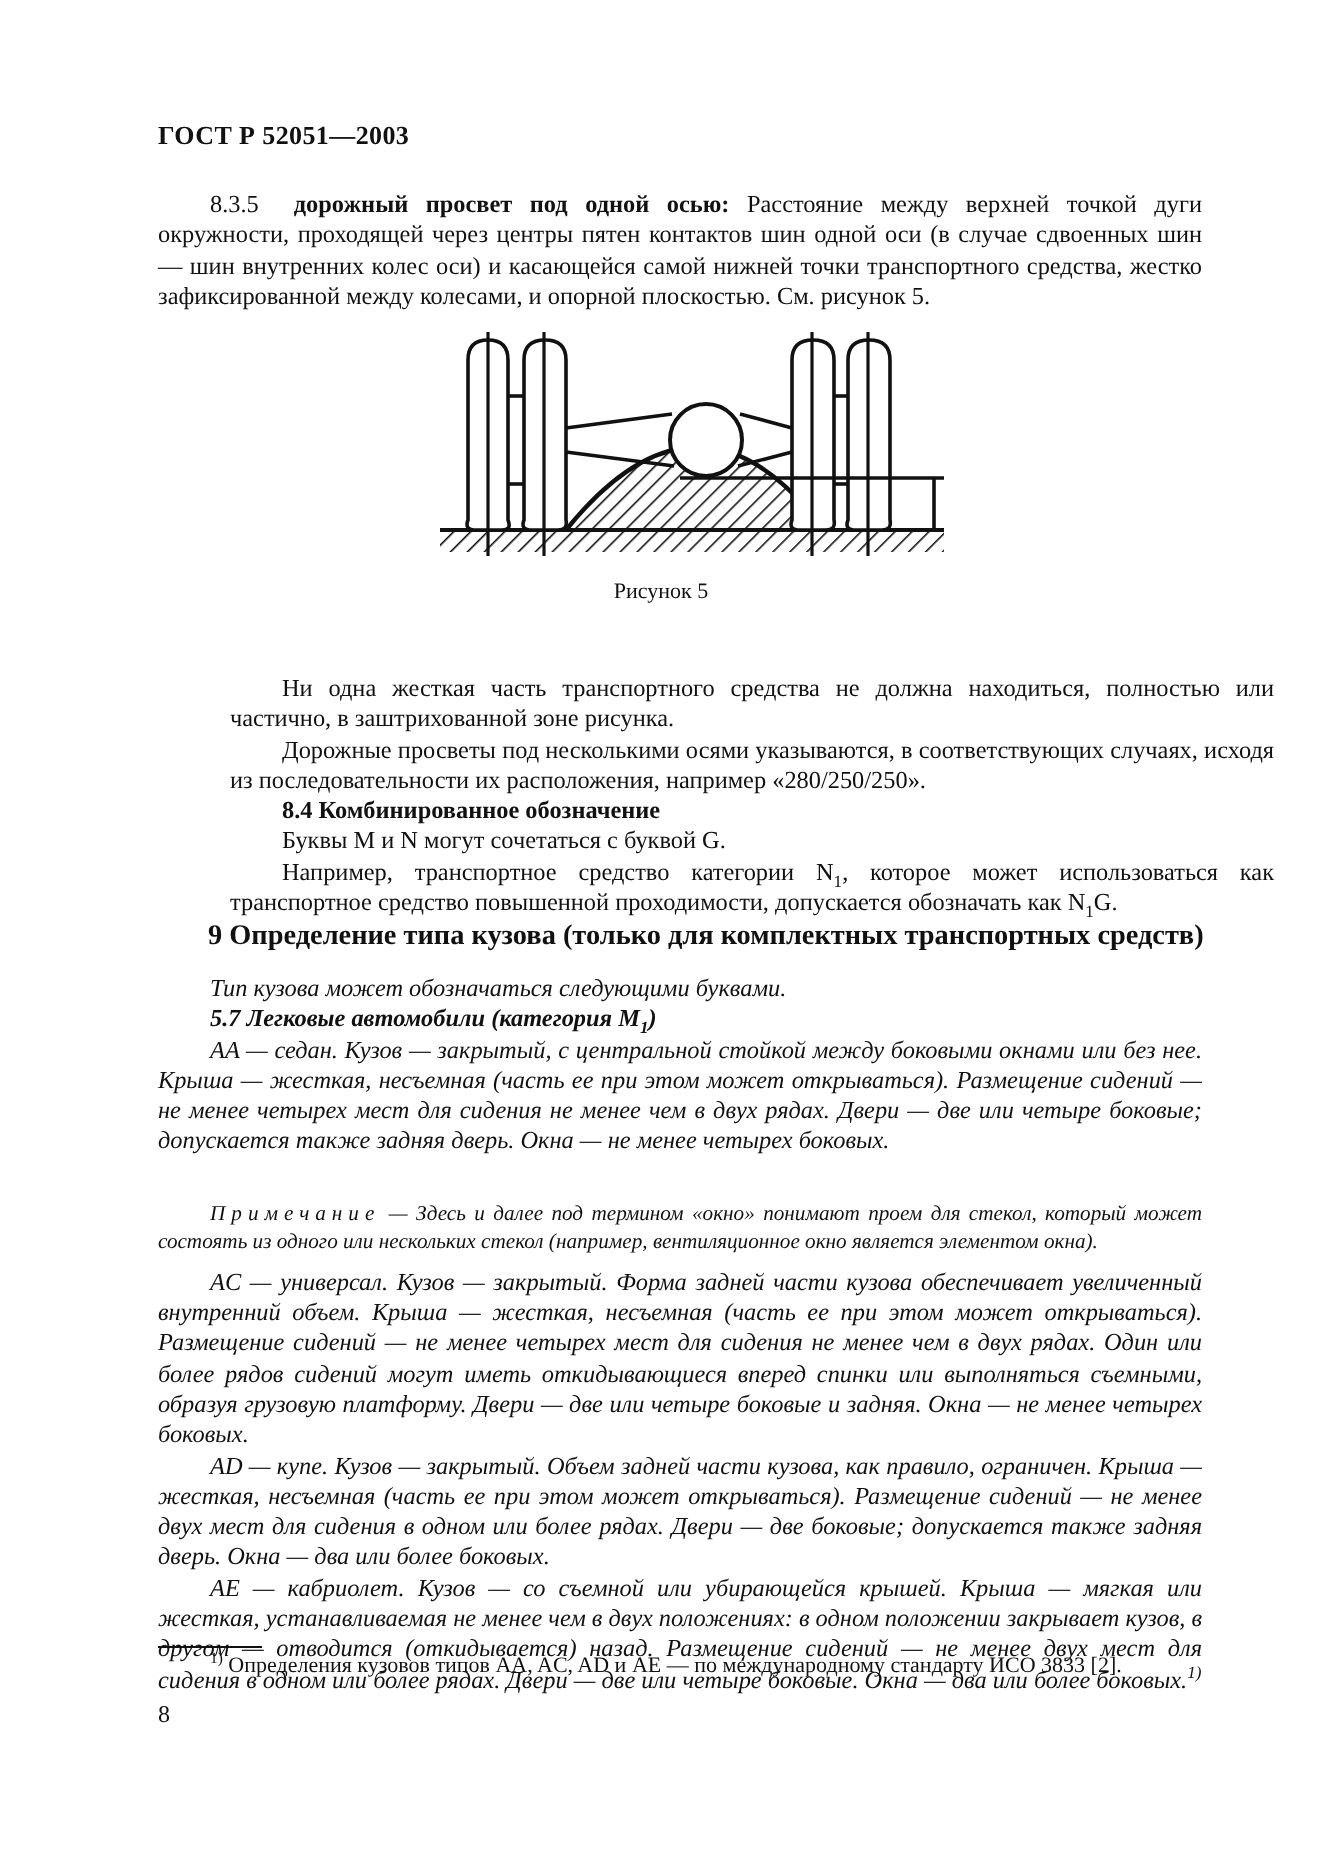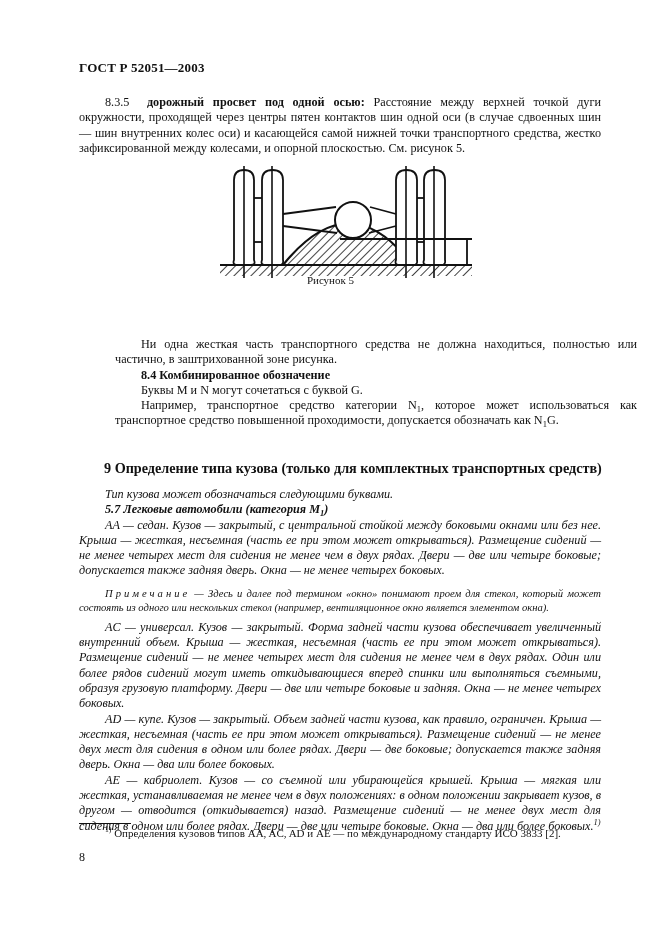--- a/index.html
+++ b/index.html
@@ -3,21 +3,21 @@
 <meta charset="utf-8">
 <style>
   html, body { margin:0; padding:0; background:#fff; }
   body { width:661px; height:936px; position:relative; overflow:hidden;
          font-family:"Liberation Serif", "DejaVu Serif", serif; color:#111; }
   .hdr { position:absolute; left:79px; top:60px; font-weight:bold; font-size:13px; letter-spacing:0.2px; }
   .block { position:absolute; left:79px; width:522px; font-size:12.2px; line-height:15.3px; text-align:justify; }
   .block p { margin:0; text-indent:26px; }
   .b { font-weight:bold; }
   .fig { position:absolute; left:200px; top:163px; }
-  .caption { position:absolute; left:0; width:661px; top:274px; text-align:center; font-size:11px; }
+  .caption { position:absolute; left:0; width:661px; top:290px; text-align:center; font-size:11px; }
   .h9 { position:absolute; left:104px; top:460px; font-size:14.2px; font-weight:bold; white-space:nowrap; }
   .note { font-size:10.6px; line-height:14px; }
   .spaced { letter-spacing:3px; }
   .fn-rule { position:absolute; left:79px; top:823px; width:52px; border-top:1px solid #111; }
   .fn { position:absolute; left:79px; width:522px; top:827px; font-size:11px; padding-left:26px; box-sizing:border-box; }
   .pgnum { position:absolute; left:79px; top:850px; font-size:12px; }
   sub, sup { font-size:70%; line-height:0; }
 </style>
 </head>
 <body>
@@ -67,32 +67,33 @@
     <circle cx="353" cy="220" r="18" fill="#fff" stroke="#111" stroke-width="2"></circle>
 
     <line x1="340" y1="239" x2="472" y2="239" stroke="#111" stroke-width="1.8"></line>
     <line x1="467" y1="239" x2="467" y2="265" stroke="#111" stroke-width="1.8"></line>
   </svg>
 </div>
 <div class="caption">Рисунок 5</div>
 
 <div class="block" style="top:337px;margin-left:36px;">
   <p>Ни одна жесткая часть транспортного средства не должна находиться, полностью или частично, в заштрихованной зоне рисунка.</p>
+  <p>Дорожные просветы под несколькими осями указываются, в соответствующих случаях, исходя из последовательности их расположения, например «280/250/250».</p>
   <p class="b">8.4 Комбинированное обозначение</p>
   <p>Буквы M и N могут сочетаться с буквой G.</p>
   <p><span>Например, транспортное средство категории N</span><sub>1</sub><span>, которое может использоваться как транспортное средство повышенной проходимости, допускается обозначать как N</span><sub>1</sub><span>G.</span></p>
 </div>
 
 <div class="h9">9 Определение типа кузова (только для комплектных транспортных средств)</div>
 
 <div class="block" style="top:487px;font-style:italic;">
   <p>Тип кузова может обозначаться следующими буквами.</p>
   <p class="b"><span>5.7 Легковые автомобили (категория M</span><sub>1</sub><span>)</span></p>
   <p>AA — седан. Кузов — закрытый, с центральной стойкой между боковыми окнами или без нее. Крыша — жесткая, несъемная (часть ее при этом может открываться). Размещение сидений — не менее четырех мест для сидения не менее чем в двух рядах. Двери — две или четыре боковые; допускается также задняя дверь. Окна — не менее четырех боковых.</p>
-  <p class="note" style="margin-top:8px;margin-bottom:5px;"><span class="spaced">Примечание</span><span> — Здесь и далее под термином «окно» понимают проем для стекол, который может состоять из одного или нескольких стекол (например, вентиляционное окно является элементом окна).</span></p>
+  <p class="note" style="margin-top:22px;margin-bottom:5px;"><span class="spaced">Примечание</span><span> — Здесь и далее под термином «окно» понимают проем для стекол, который может состоять из одного или нескольких стекол (например, вентиляционное окно является элементом окна).</span></p>
   <p>AC — универсал. Кузов — закрытый. Форма задней части кузова обеспечивает увеличенный внутренний объем. Крыша — жесткая, несъемная (часть ее при этом может открываться). Размещение сидений — не менее четырех мест для сидения не менее чем в двух рядах. Один или более рядов сидений могут иметь откидывающиеся вперед спинки или выполняться съемными, образуя грузовую платформу. Двери — две или четыре боковые и задняя. Окна — не менее четырех боковых.</p>
   <p>AD — купе. Кузов — закрытый. Объем задней части кузова, как правило, ограничен. Крыша — жесткая, несъемная (часть ее при этом может открываться). Размещение сидений — не менее двух мест для сидения в одном или более рядах. Двери — две боковые; допускается также задняя дверь. Окна — два или более боковых.</p>
   <p><span>AE — кабриолет. Кузов — со съемной или убирающейся крышей. Крыша — мягкая или жесткая, устанавливаемая не менее чем в двух положениях: в одном положении закрывает кузов, в другом — отводится (откидывается) назад. Размещение сидений — не менее двух мест для сидения в одном или более рядах. Двери — две или четыре боковые. Окна — два или более боковых.</span><sup>1)</sup></p>
 </div>
 
 <div class="fn-rule"></div>
 <div class="fn"><sup>1)</sup><span> Определения кузовов типов AA, AC, AD и AE — по международному стандарту ИСО 3833 [2].</span></div>
 
 <div class="pgnum">8</div>
 

